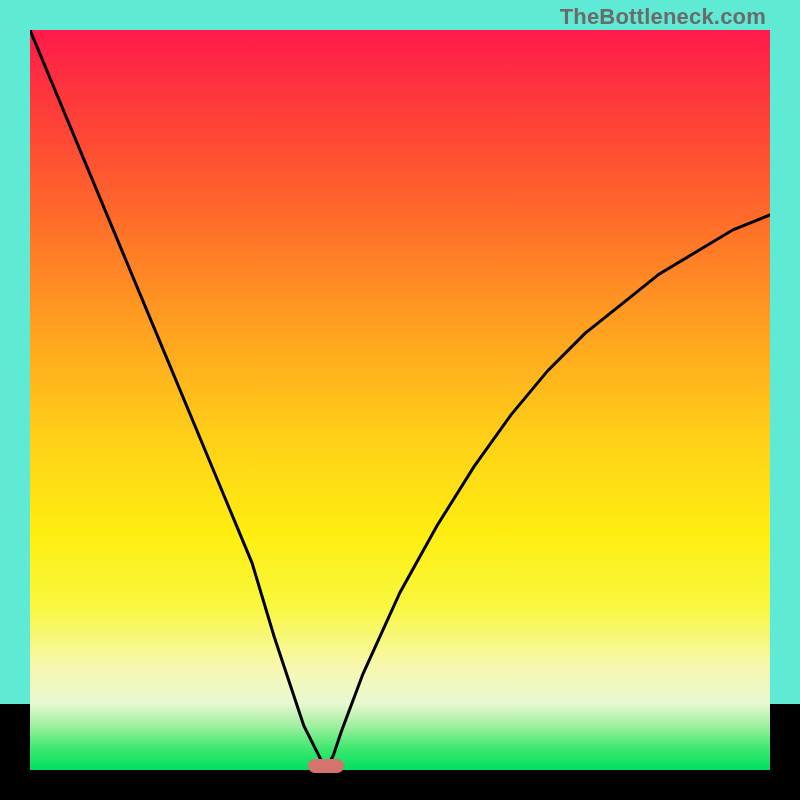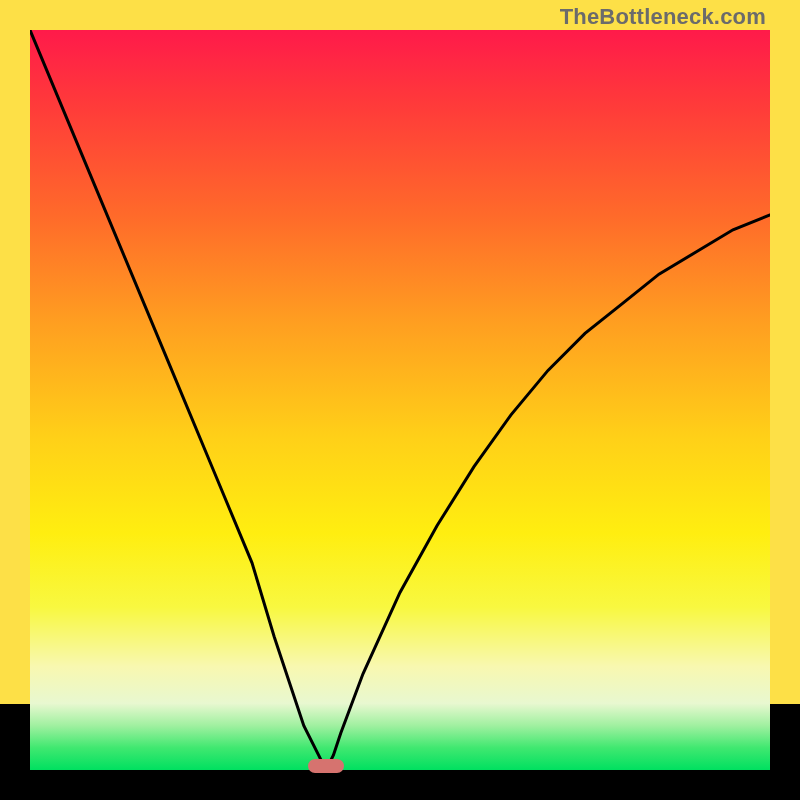--- a/index.html
+++ b/index.html
@@ -1,20 +1,20 @@
 <!DOCTYPE html>
 <html><head>
 <meta charset="utf-8">
 <style>
   * { margin: 0; padding: 0; box-sizing: border-box; }
   html, body { width: 800px; height: 800px; overflow: hidden; background: #000; }
   .frame {
     width: 800px;
     height: 704px;
-    background: #fde047;
+    background: #5eead4;
     position: relative;
   }
   .plot-area {
     position: absolute;
     left: 30px;
     top: 30px;
     width: 740px;
     height: 740px;
     background: linear-gradient(to bottom,
       #ff1a4a 0%,

